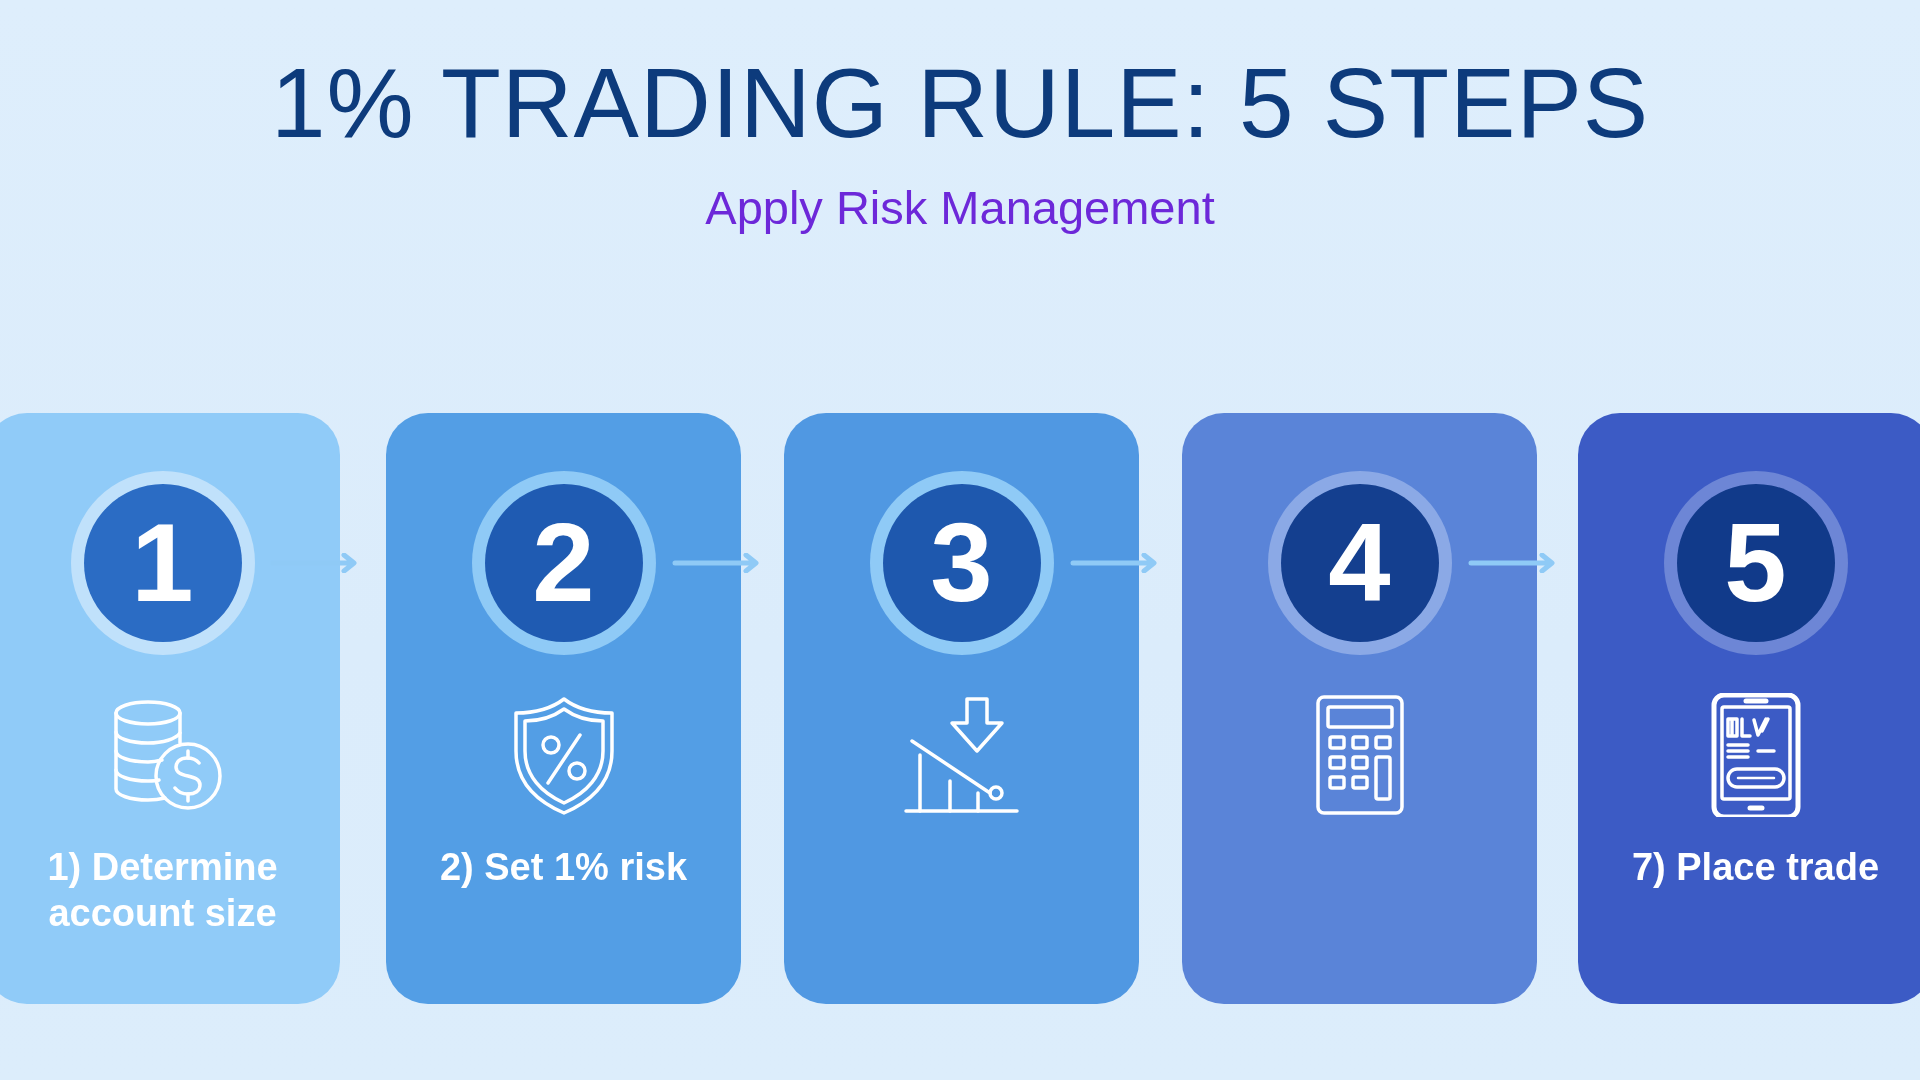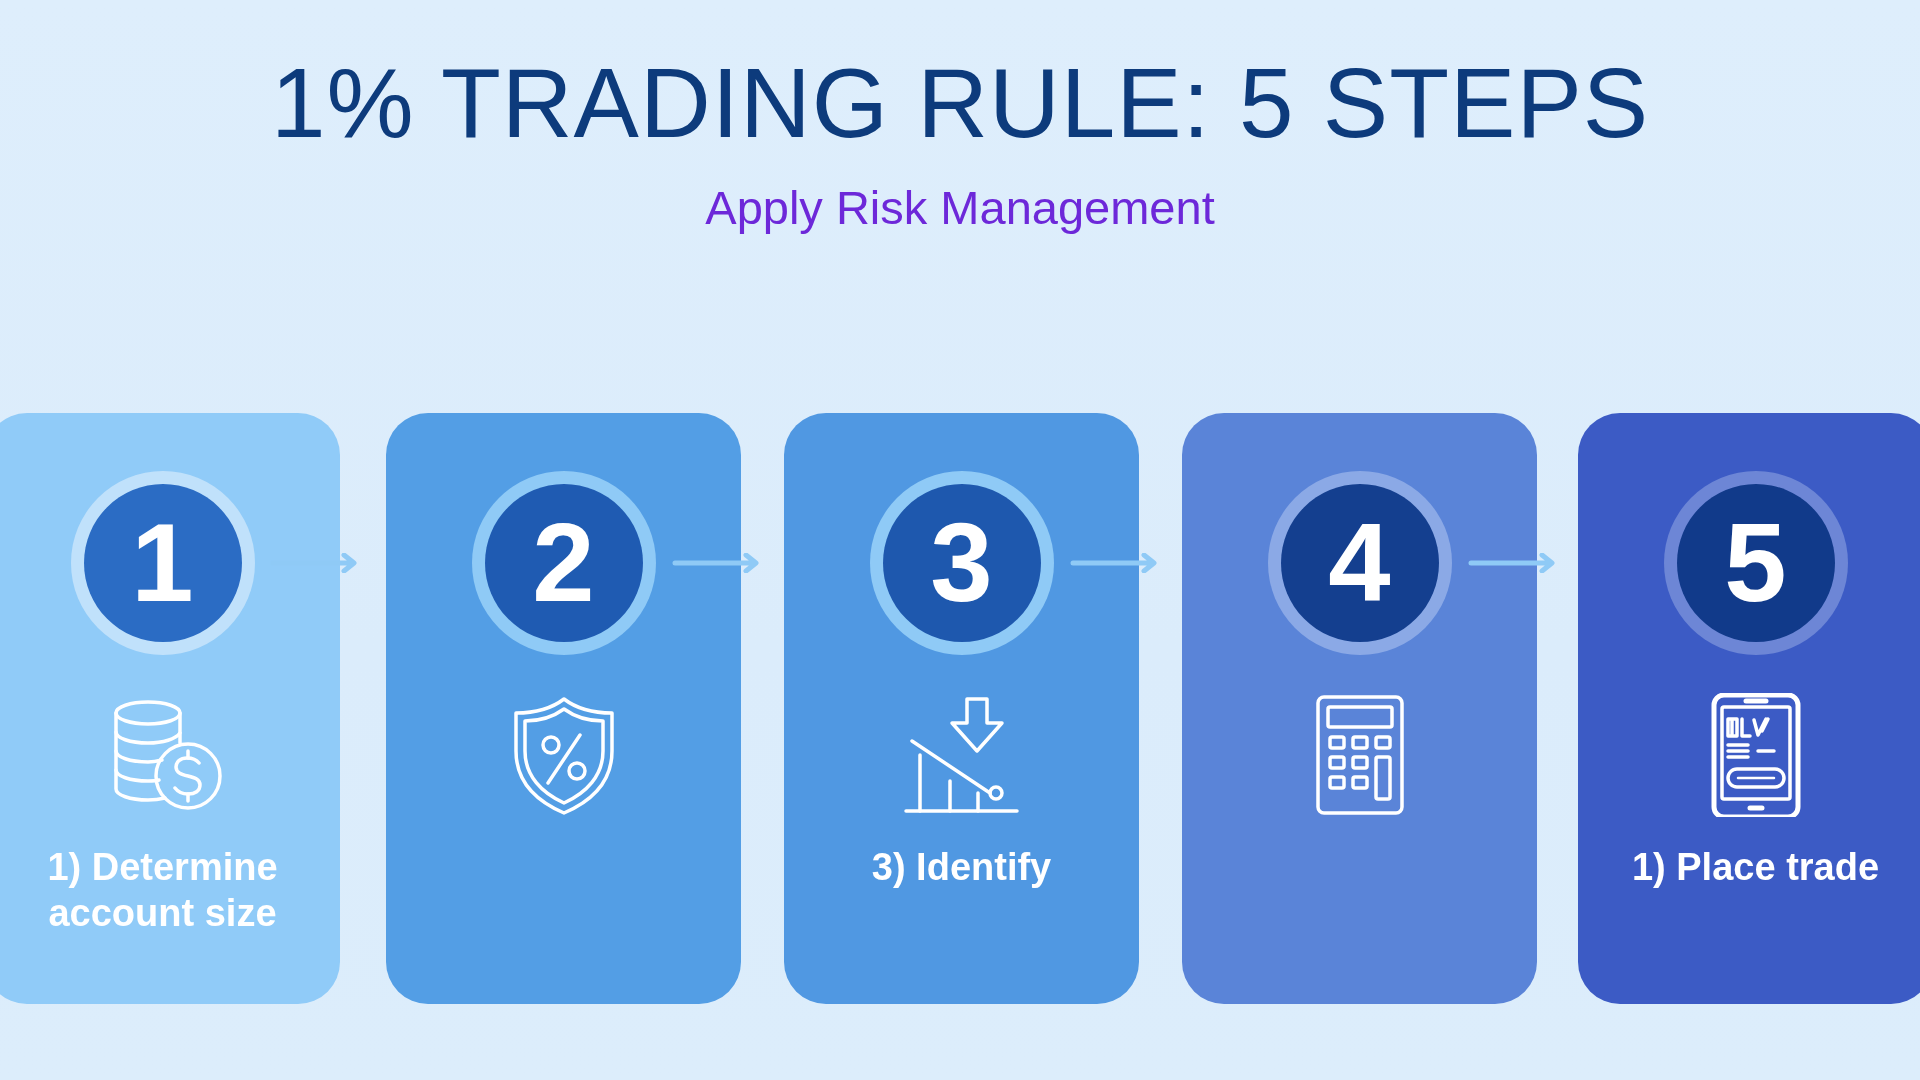--- a/index.html
+++ b/index.html
@@ -87,20 +87,23 @@
   </div>
   <div class="icon">
     <svg viewBox="0 0 120 124" fill="none" stroke="#fff" stroke-width="3.5" stroke-linecap="round" stroke-linejoin="round">
       <path d="M60 6 C47 16 30 20 12 20 V58 C12 88 32 108 60 120 C88 108 108 88 108 58 V20 C90 20 73 16 60 6 Z"></path>
       <path d="M60 16 C49 24 35 28 21 28 V58 C21 83 38 100 60 110 C82 100 99 83 99 58 V28 C85 28 71 24 60 16 Z"></path>
       <circle cx="47" cy="52" r="8"></circle>
       <circle cx="73" cy="78" r="8"></circle>
       <path d="M76 42 L44 90"></path>
     </svg>
   </div>
+  <div class="label">
+    <div>2) Set 1% risk</div>
+  </div>
 </div>
 
 <div class="arrow" style="left:672px;">
   <svg viewBox="0 0 88 20" fill="none" stroke="#8fcaf6" stroke-width="5" stroke-linecap="round" stroke-linejoin="round">
       <path d="M3 10 H82 M74 2 L84 10 L74 18"></path>
     </svg>
 </div>
 
 <div class="card" style="left:784px;background:#5098e2;">
   <div class="ring" style="background:#8fcaf6;">
@@ -109,21 +112,20 @@
   <div class="icon">
     <svg viewBox="0 0 120 124" fill="none" stroke="#fff" stroke-width="3.5" stroke-linecap="round" stroke-linejoin="round">
       <path d="M65 6 H85 V30 H100 L75 58 L50 30 H65 Z"></path>
       <path d="M10 48 L88 100"></path>
       <circle cx="94" cy="100" r="6"></circle>
       <path d="M4 118 H115"></path>
       <path d="M18 62 V118 M48 88 V118 M76 100 V118"></path>
     </svg>
   </div>
   <div class="label">
-    <div>3) Identify</div>
   </div>
 </div>
 
 <div class="arrow" style="left:1070px;">
   <svg viewBox="0 0 88 20" fill="none" stroke="#8fcaf6" stroke-width="5" stroke-linecap="round" stroke-linejoin="round">
       <path d="M3 10 H82 M74 2 L84 10 L74 18"></path>
     </svg>
 </div>
 
 <div class="card" style="left:1182px;background:#5a84d8;">
@@ -165,15 +167,15 @@
       <path d="M36 27 V42"></path>
       <path d="M46 26 V43 H54"></path>
       <path d="M58 27 L62 42 L70 26 M72 26 L66 38"></path>
       <path d="M32 52 H52 M32 58 H52 M32 64 H52"></path>
       <path d="M62 58 H78"></path>
       <rect x="32" y="76" width="56" height="18" rx="9"></rect>
       <path d="M42 85 H78" stroke-width="2.5"></path>
     </svg>
   </div>
   <div class="label">
-    <div>1) Place trade</div>
+    <div>7) Place trade</div>
   </div>
 </div>
 
 </body></html>

